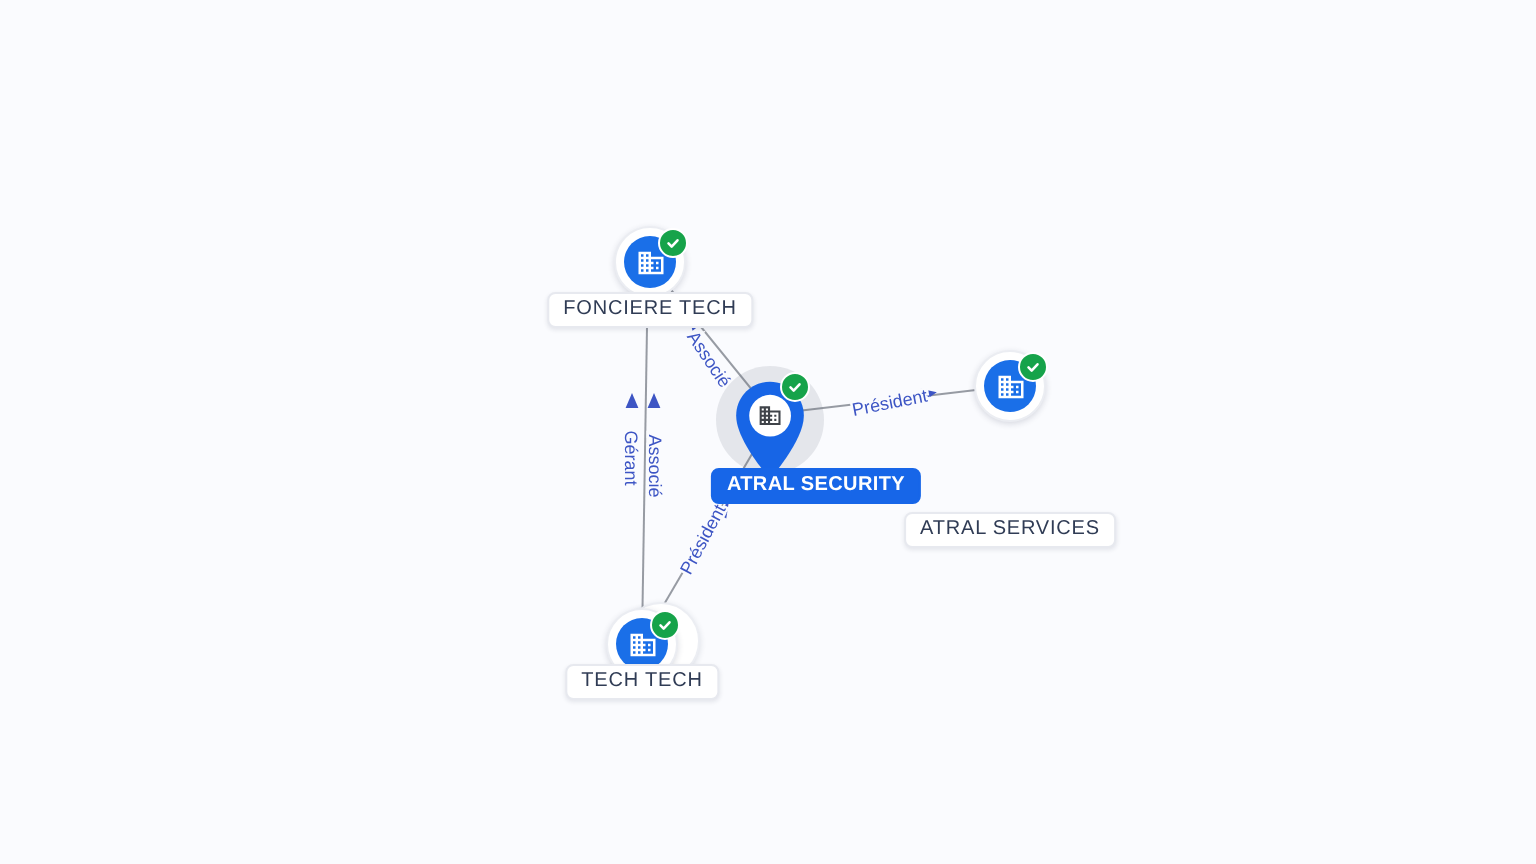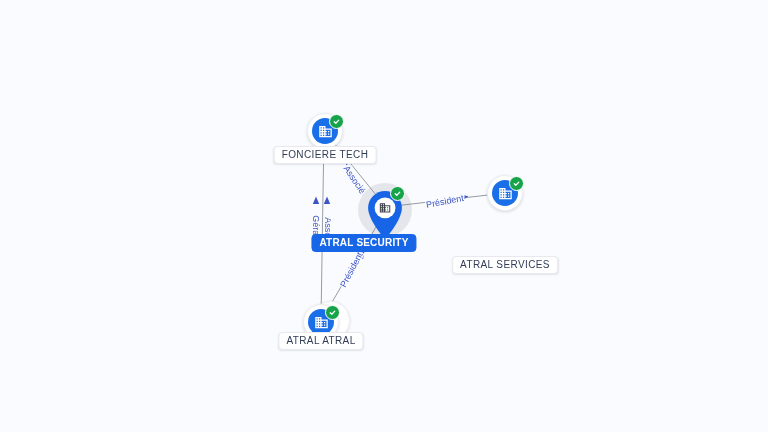--- a/index.html
+++ b/index.html
@@ -97,21 +97,21 @@
               <path fill="#ffffff" d="M12 7V3H2v18h20V7H12zM6 19H4v-2h2v2zm0-4H4v-2h2v2zm0-4H4V9h2v2zm0-4H4V5h2v2zm4 12H8v-2h2v2zm0-4H8v-2h2v2zm0-4H8V9h2v2zm0-4H8V5h2v2zm10 12h-8v-2h2v-2h-2v-2h2v-2h-2V9h8v10zm-2-8h-2v2h2v-2zm0 4h-2v2h2v-2z"></path>
             </svg>
           </div>
         </div>
         <div class="badge">
           <svg width="9" height="9" viewBox="0 0 12 12">
             <path d="M3 6.3 L5.1 8.4 L9 4.2" fill="none" stroke="#fff" stroke-width="1.7" stroke-linecap="round" stroke-linejoin="round"></path>
           </svg>
         </div>
       </div>
-      <div class="node-label" style="left: 321px; top: 341px;">ATRAL ATRAL</div>
+      <div class="node-label" style="left: 321px; top: 341px;">TECH TECH</div>
       <div class="node" style="left: 385px; top: 208px;">
         <div class="halo"></div>
         <div>
           <svg class="pin-svg" width="60" height="56" viewBox="0 0 24.7 23">
             <g transform="scale(1.012)">
               <g transform="scale(0.4046)">
                 <g transform="scale(2.43)">
                   <path d="M12 2C8.13 2 5 5.13 5 9c0 5.25 7 13 7 13s7-7.75 7-13c0-3.87-3.13-7-7-7z" fill="#1765e6"></path>
                 </g>
                 <circle cx="29.2" cy="21.9" r="10.5" fill="#ffffff"></circle>
@@ -121,15 +121,15 @@
               </g>
             </g>
           </svg>
         </div>
         <div class="badge pin-badge">
           <svg width="9" height="9" viewBox="0 0 12 12">
             <path d="M3 6.3 L5.1 8.4 L9 4.2" fill="none" stroke="#fff" stroke-width="1.7" stroke-linecap="round" stroke-linejoin="round"></path>
           </svg>
         </div>
       </div>
-      <div class="node-label selected" style="left: 364px; top: 243px;">ATRAL SECURITY</div>
+      <div class="node-label selected" style="left: 408px; top: 243px;">ATRAL SECURITY</div>
     </div>
 </div>
 
 </body></html>

